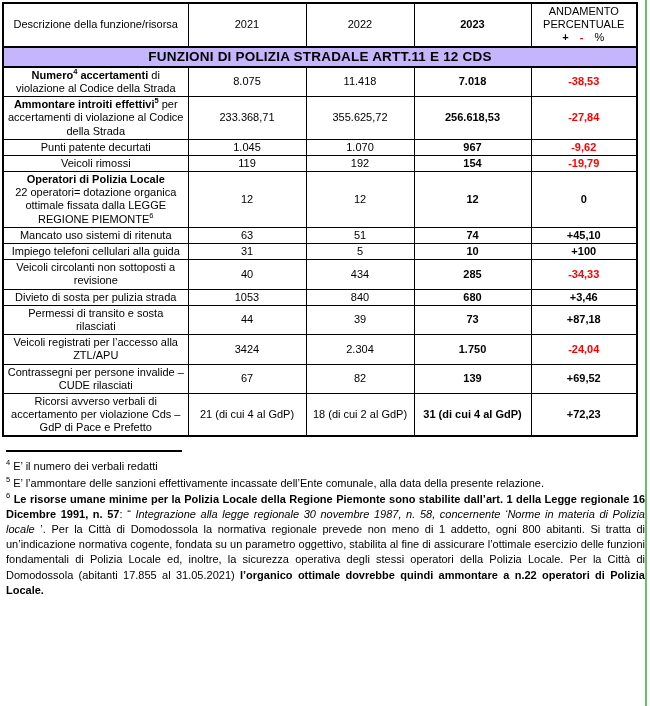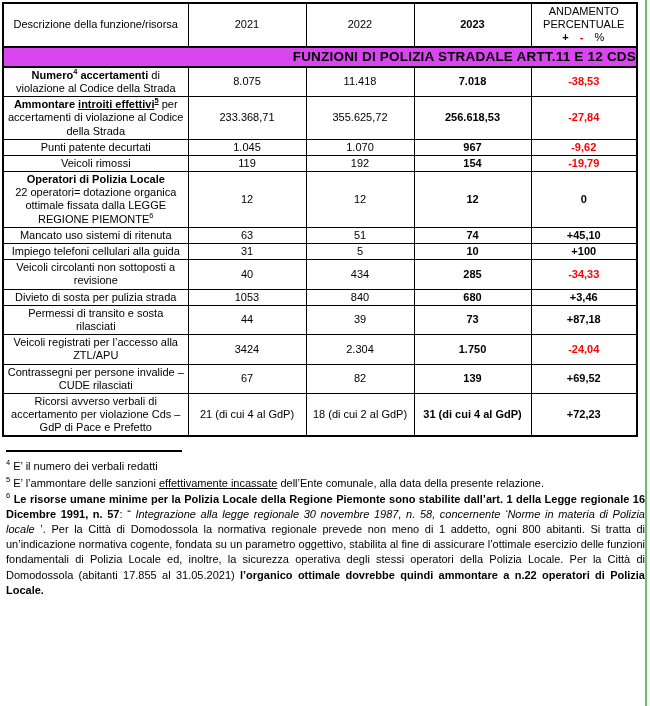--- a/index.html
+++ b/index.html
@@ -8,21 +8,21 @@
 
   table.main{border-collapse:collapse;table-layout:fixed;width:634px;margin:2px 0 0 2px;border:2px solid #000;}
   table.main th, table.main td{border:1px solid #000;padding:1px 3px;text-align:center;vertical-align:middle;font-size:11px;line-height:1.2;overflow:hidden;}
   thead th{font-weight:normal;height:38px;}
   th.y2023h{font-weight:bold;}
   tr.banner td{background:#dcdcdc;font-weight:bold;font-size:13.5px;border-top:2px solid #000;border-bottom:2px solid #000;padding:1px 0;letter-spacing:0.2px;}
   td.v2023{font-weight:bold;}
   td.trend{font-weight:bold;}
   td.trend.neg{color:#ff0000;}
   .b{font-weight:bold;}
-  .u{text-decoration:underline;}
+  .u{}
   .i{font-style:italic;}
   sup{font-size:7.5px;line-height:0;vertical-align:super;}
   .signs .minus{color:#ff0000;margin:0 10px;}
   .signs{letter-spacing:1px;}
 
   .fnsep{width:176px;border-top:2px solid #000;margin:13px 0 7px 6px;}
   .fnotes{margin:0 5px 0 6px;font-size:11px;}
   .fn{margin:0 0 1px 0;line-height:1.38;text-align:justify;}
   .fn.nojust{text-align:left;}
   .edge{position:absolute;top:0;right:3px;width:2px;height:706px;}
@@ -46,21 +46,21 @@
         <th>2021</th>
         <th>2022</th>
         <th class="y2023h">2023</th>
         <th>
           <div>ANDAMENTO</div>
           <div>PERCENTUALE</div>
           <div class="signs"><span class="b">+</span><span class="b minus" style="color: rgb(255, 0, 0);">-</span><span>%</span></div>
         </th>
       </tr>
       <tr class="banner">
-        <td colspan="5" style="background: #d946ef; text-align: right;">FUNZIONI DI POLIZIA STRADALE ARTT.11 E 12 CDS</td>
+        <td colspan="5" style="background: #c4b5fd;">FUNZIONI DI POLIZIA STRADALE ARTT.11 E 12 CDS</td>
       </tr>
     </thead>
     <tbody id="tbody">
         <tr>
           <td><span class="b">Numero</span><sup class="b">4</sup><span class="b"> accertamenti</span><span> di violazione al Codice della Strada</span></td>
           <td>8.075</td>
           <td>11.418</td>
           <td class="v2023">7.018</td>
           <td class="trend neg" style="color: rgb(255, 0, 0);">-38,53</td>
         </tr>

